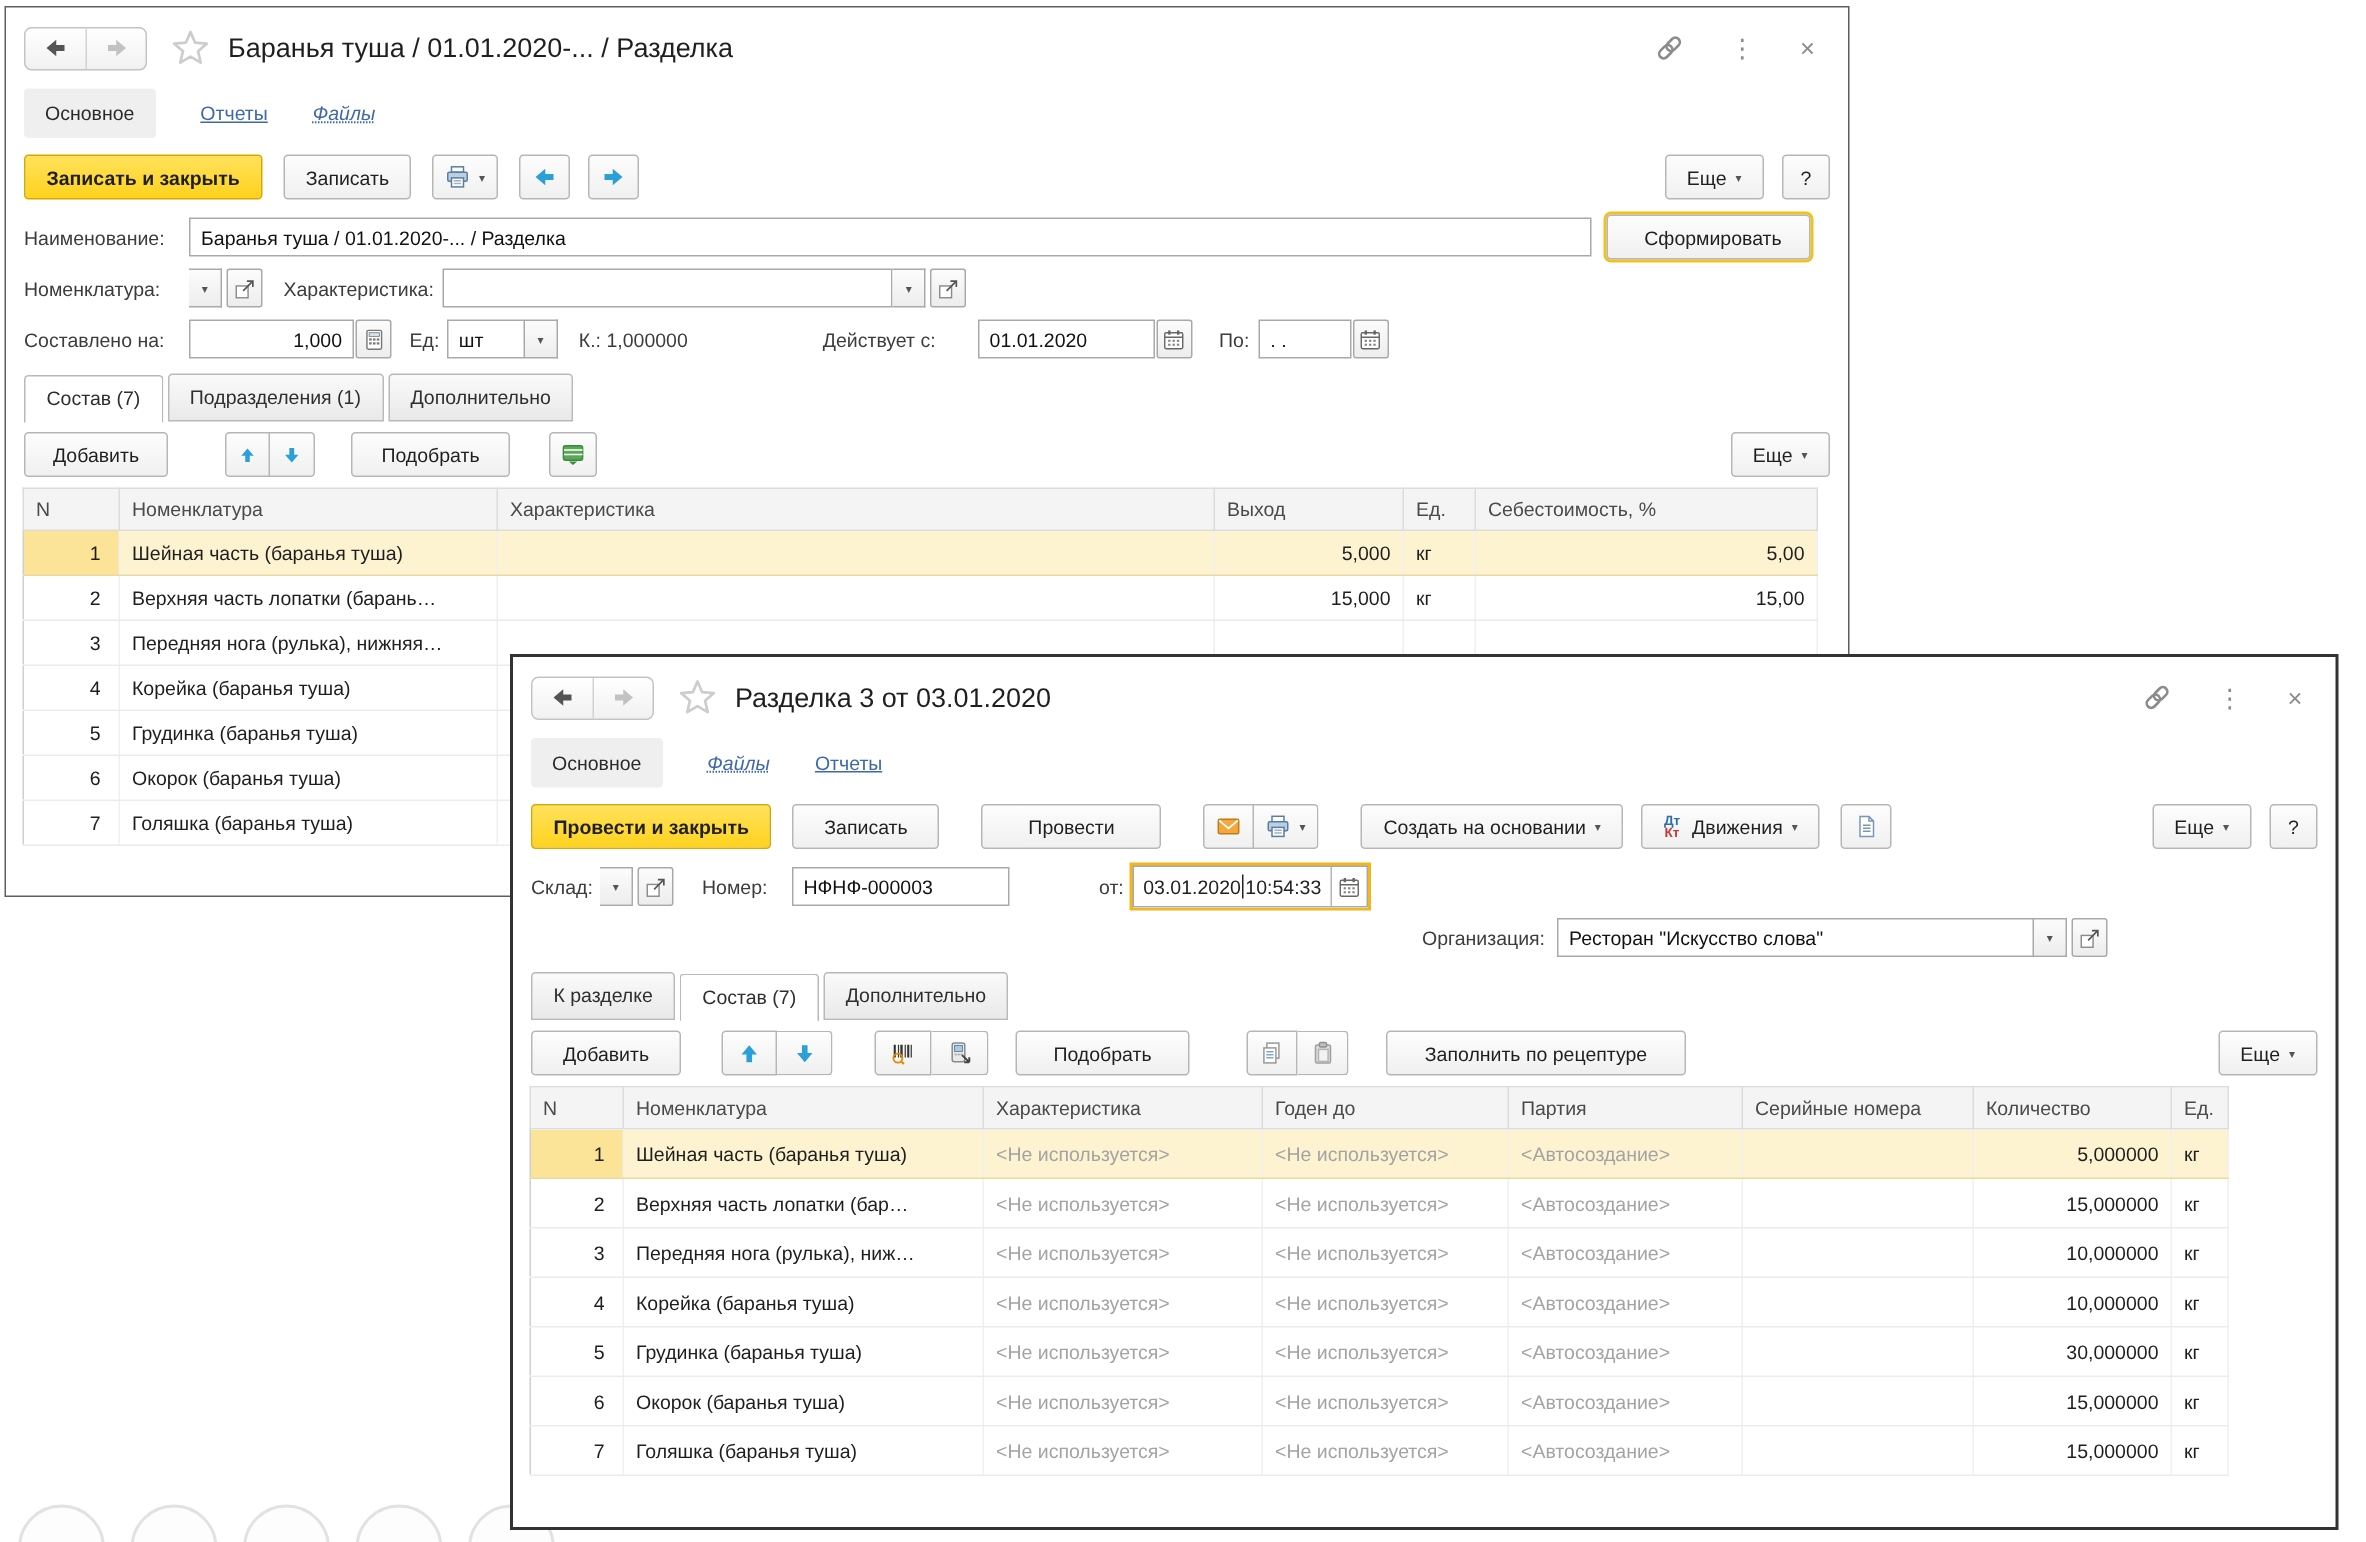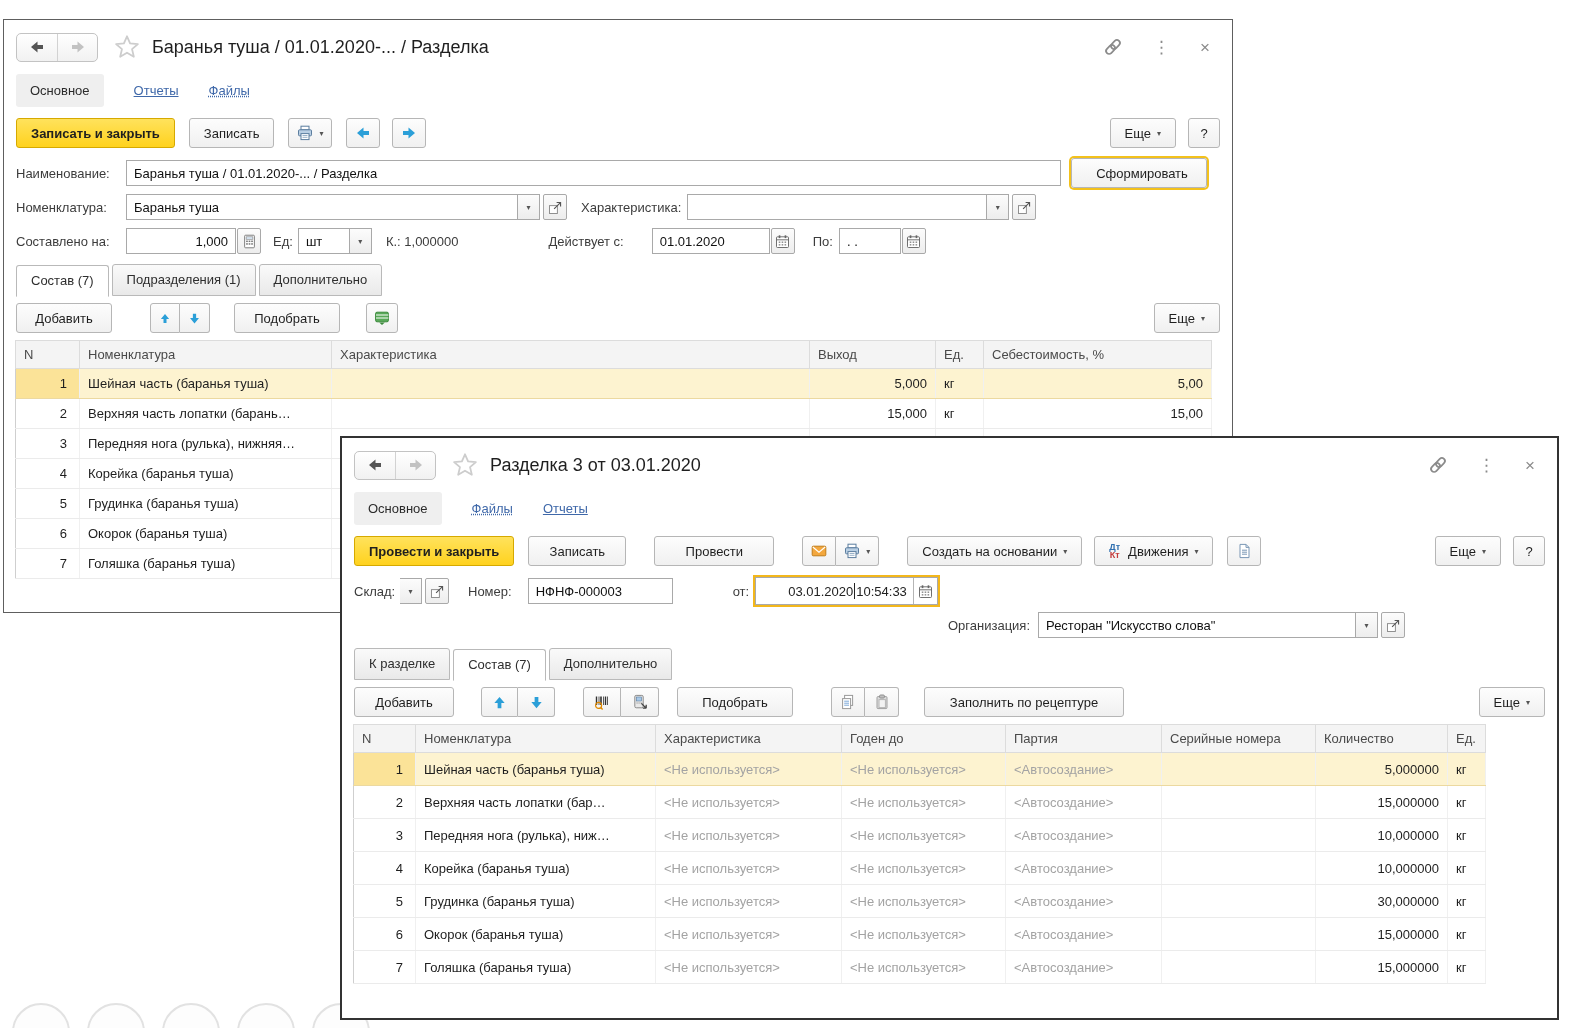--- a/index.html
+++ b/index.html
@@ -1,37 +1,37 @@
 <!DOCTYPE html>
 <html><head>
 <meta charset="utf-8">
 <style>
   * { box-sizing: border-box; margin: 0; padding: 0; }
   html,body { width:1577px; height:1028px; background:#fff; font-family:"Liberation Sans", sans-serif; overflow:hidden; }
   body { position:relative; font-size:13px; color:#222; }
 
   .window { position:absolute; background:#fff; }
-  #win1 { left:3px; top:19px; width:1230px; height:594px; border:1px solid #5e5e5e; z-index:1; }
+  #win1 { left:3px; top:4px; width:1230px; height:594px; border:1px solid #5e5e5e; z-index:1; }
   #win2 { left:340px; top:436px; width:1219px; height:584px; border:2px solid #333; z-index:2; }
 
   
   .titlebar { display:flex; align-items:center; padding:10px 12px 6px 12px; height:50px; }
   .histgroup { display:flex; border:1px solid #c3c3c3; border-radius:5px; overflow:hidden; background:linear-gradient(#ffffff,#f1f1f1); }
   .histbtn { width:40px; height:27px; display:flex; align-items:center; justify-content:center; }
   .histbtn + .histbtn { border-left:1px solid #d2d2d2; }
   .star { margin-left:16px; display:flex; }
   .wintitle { margin-left:12px; font-size:18px; color:#1f1f1f; white-space:nowrap; }
   .winicons { margin-left:auto; display:flex; align-items:center; gap:30px; color:#8b8b8b; padding-right:10px; }
   .winicons .glyph { font-size:17px; line-height:1; cursor:default; }
 
   
   .navrow { display:flex; align-items:center; padding:0 12px; height:40px; gap:30px; }
   .navactive { background:#efefef; border-radius:3px; padding:9px 14px; color:#2b2b2b; }
   .navlink { color:#3f68a9; text-decoration:underline; }
-  .navlink.dotted { text-decoration:underline dotted; }
+  .navlink.dotted { text-decoration:underline dotted;font-style:italic; }
 
   
   .cmdbar { display:flex; align-items:center; padding:6px 12px; height:46px; gap:0; }
   .btn { display:inline-flex; align-items:center; justify-content:center; gap:6px; height:30px;
          background:linear-gradient(#fdfdfd,#f0f0f0); border:1px solid #b6b6b6; border-radius:3px;
          padding:0 14px; font-size:13px; color:#1f1f1f; white-space:nowrap; }
   .btn.primary { background:linear-gradient(#ffe25c,#ffd21e); border-color:#d6a900; font-weight:bold; }
   .btn.iconbtn { padding:0 8px; }
   .btn .dd { font-size:8px; color:#555; }
   .btngroup { display:flex; }
@@ -47,21 +47,21 @@
   .flabel { color:#3c3c3c; white-space:nowrap; }
   .input { border:1px solid #a9a9a9; height:26px; display:flex; align-items:center; padding:0 7px;
            background:#fff; color:#111; overflow:hidden; white-space:nowrap; }
   .input.num { justify-content:flex-end; }
   .combo { width:22px; height:26px; border:1px solid #a9a9a9; border-left:none; display:flex; align-items:center;
            justify-content:center; background:linear-gradient(#fcfcfc,#ededed); font-size:8px; color:#555; }
   .sqbtn { width:24px; height:26px; border:1px solid #a9a9a9; margin-left:3px; display:flex; align-items:center;
            justify-content:center; background:linear-gradient(#fcfcfc,#ededed); border-radius:2px; }
   .dategroup { display:flex; align-items:center; border:1px solid #a9a9a9; }
   .dategroup.focus { box-shadow:0 0 0 2px #f3b71b; }
-  .dategroup .dtext { height:26px; display:flex; align-items:center; padding:0 6px;margin-left:26px; }
+  .dategroup .dtext { height:26px; display:flex; align-items:center; padding:0 6px; }
   .dategroup .calpart { width:24px; height:26px; border-left:1px solid #b5b5b5; display:flex; align-items:center; justify-content:center; }
   .caret-bar { display:inline-block; width:1px; height:16px; background:#222; margin:0 1px; }
 
   
   .tabs { display:flex; align-items:flex-end; padding:6px 12px 0 12px; height:38px; }
   .tab { border:1px solid #b9b9b9; background:linear-gradient(#fafafa,#e9e9e9); padding:7px 14px 8px 14px;
          border-radius:3px 3px 0 0; margin-right:3px; color:#2e2e2e; white-space:nowrap; }
   .tab.active { background:#fff; border-bottom-color:#fff; font-weight:normal; position:relative; z-index:1; margin-bottom:-1px; }
 
   
@@ -275,21 +275,20 @@
 
   <div class="fieldrow">
     <span class="flabel" style="width:110px">Наименование:</span>
     <span class="input" style="width:935px">Баранья туша / 01.01.2020-... / Разделка</span>
     <span style="width:10px"></span>
     <button class="btn focusring" style="width:136px">Сформировать</button>
   </div>
 
   <div class="fieldrow">
     <span class="flabel" style="width:110px">Номенклатура:</span>
-    <span class="input" style="width:392px">Баранья туша</span>
     <span class="combo">▾</span>
     <span class="sqbtn">
         <span>
           <svg class="ic" width="15" height="15" viewBox="0 0 16 16">
             <use href="#open-s"></use>
           </svg>
         </span>
       </span>
     <span style="width:14px"></span>
     <span class="flabel">Характеристика:</span>

